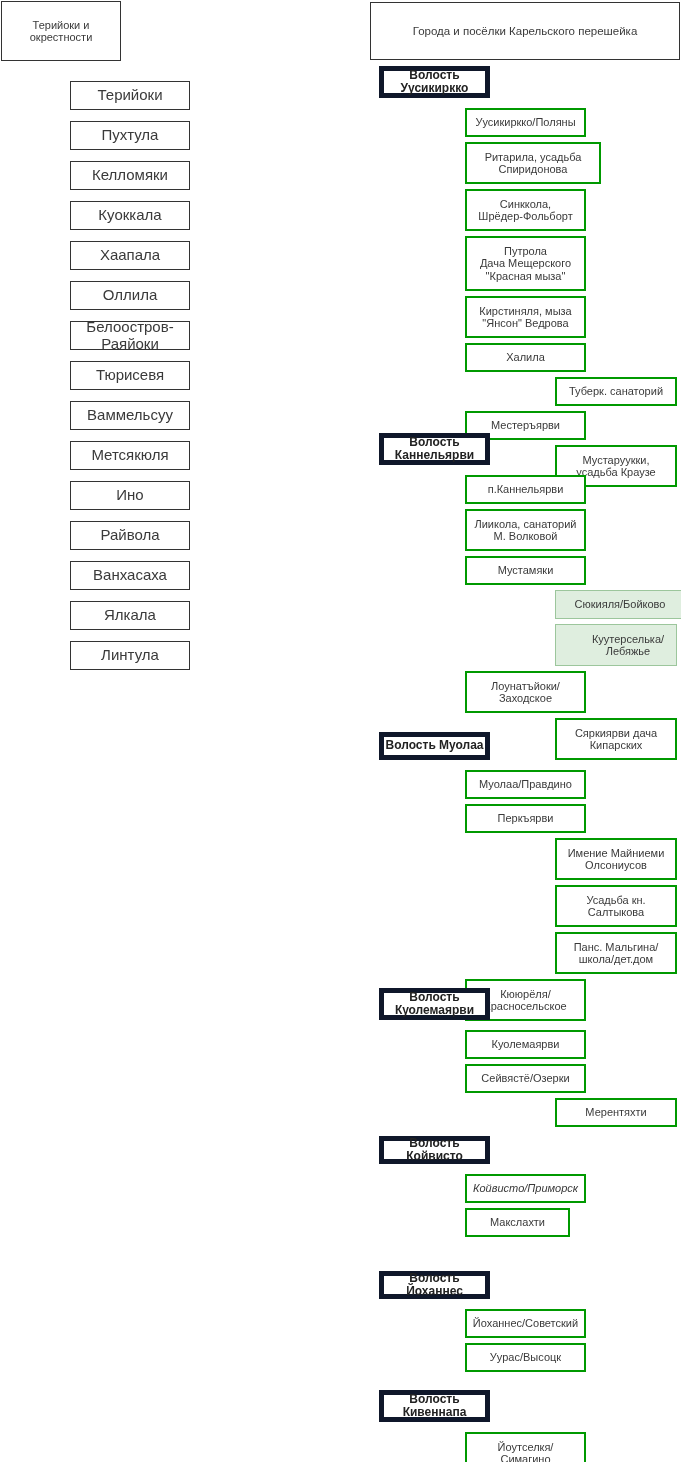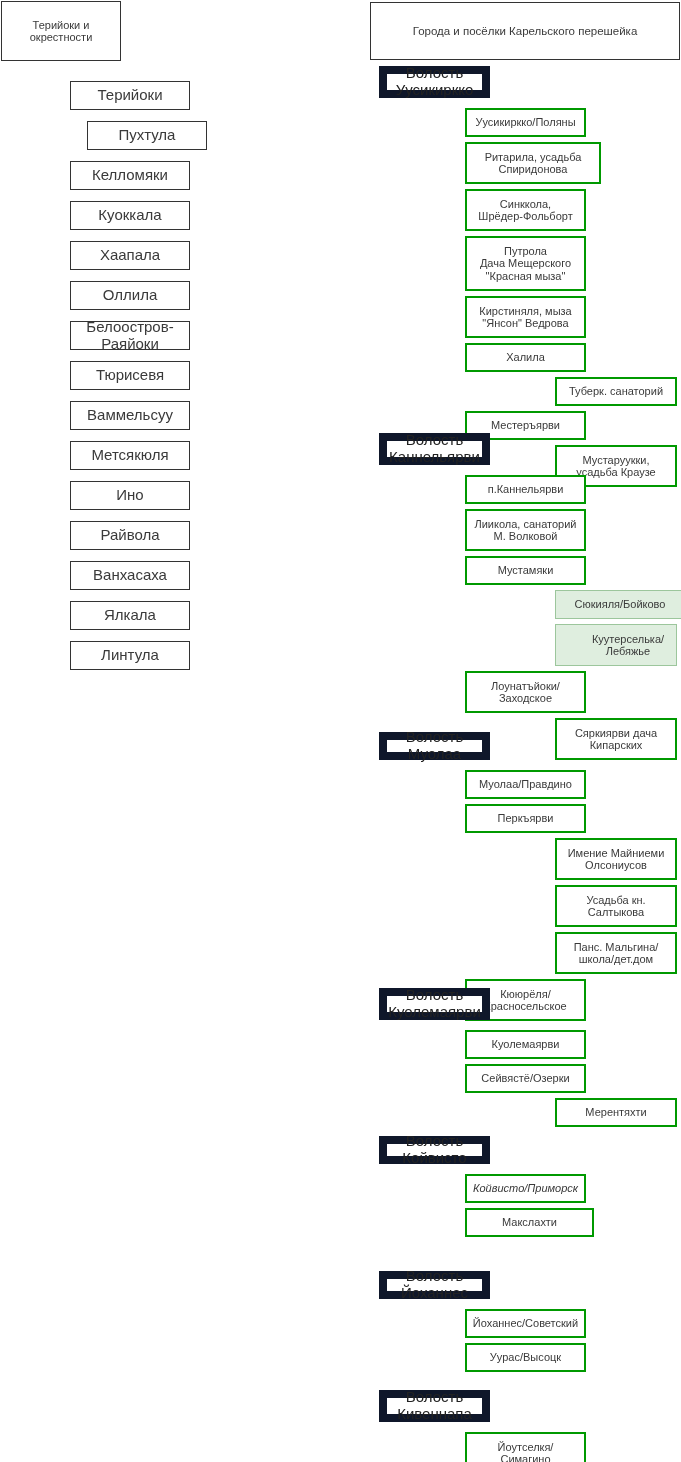--- a/index.html
+++ b/index.html
@@ -47,23 +47,23 @@
 
   
   .node.title-right {
     border: 1px solid #333333;
     font-size: 11.5px;
     color: #3a3a3a;
   }
 
   
   .node.volost {
-    border: 8px solid #0f172a;
-    font-size: 15px;
-    font-weight: normal;
+    border: 5px solid #0f172a;
+    font-size: 12px;
+    font-weight: bold;
     color: #222222;
   }
 
   
   .node.place {
     border: 2px solid #009900;
     font-size: 11px;
     color: #3a3a3a;
   }
 
@@ -75,21 +75,21 @@
 </style>
 </head>
 <body>
 
 <div id="canvas">
 
   <div id="left-column">
       <div class="node title-left" style="left: 1px; top: 1px; width: 120px; height: 60px;">Терийоки и
 окрестности</div>
       <div class="node plain" style="left: 70px; top: 81px; width: 120px; height: 29px;">Терийоки</div>
-      <div class="node plain" style="left: 87px; top: 121px; width: 120px; height: 29px;">Пухтула</div>
+      <div class="node plain" style="left: 70px; top: 121px; width: 120px; height: 29px;">Пухтула</div>
       <div class="node plain" style="left: 70px; top: 161px; width: 120px; height: 29px;">Келломяки</div>
       <div class="node plain" style="left: 70px; top: 201px; width: 120px; height: 29px;">Куоккала</div>
       <div class="node plain" style="left: 70px; top: 241px; width: 120px; height: 29px;">Хаапала</div>
       <div class="node plain" style="left: 70px; top: 281px; width: 120px; height: 29px;">Оллила</div>
       <div class="node plain" style="left: 70px; top: 321px; width: 120px; height: 29px;">Белоостров-Раяйоки</div>
       <div class="node plain" style="left: 70px; top: 361px; width: 120px; height: 29px;">Тюрисевя</div>
       <div class="node plain" style="left: 70px; top: 401px; width: 120px; height: 29px;">Ваммельсуу</div>
       <div class="node plain" style="left: 70px; top: 441px; width: 120px; height: 29px;">Метсякюля</div>
       <div class="node plain" style="left: 70px; top: 481px; width: 120px; height: 29px;">Ино</div>
       <div class="node plain" style="left: 70px; top: 521px; width: 120px; height: 29px;">Райвола</div>
@@ -141,21 +141,21 @@
 школа/дет.дом</div>
       <div class="node place" style="left: 465px; top: 979px; width: 121px; height: 42px;">Кююрёля/
 Красносельское</div>
       <div class="node volost" style="left: 379px; top: 988px; width: 111px; height: 32px;">Волость
 Куолемаярви</div>
       <div class="node place" style="left: 465px; top: 1030px; width: 121px; height: 29px;">Куолемаярви</div>
       <div class="node place" style="left: 465px; top: 1064px; width: 121px; height: 29px;">Сейвястё/Озерки</div>
       <div class="node place" style="left: 555px; top: 1098px; width: 122px; height: 29px;">Мерентяхти</div>
       <div class="node volost" style="left: 379px; top: 1136px; width: 111px; height: 28px;">Волость Койвисто</div>
       <div class="node place" style="left: 465px; top: 1174px; width: 121px; height: 29px; font-style: italic;">Койвисто/Приморск</div>
-      <div class="node place" style="left: 465px; top: 1208px; width: 129px; height: 29px;">Макслахти</div>
+      <div class="node place" style="left: 465px; top: 1208px; width: 105px; height: 29px;">Макслахти</div>
       <div class="node volost" style="left: 379px; top: 1271px; width: 111px; height: 28px;">Волость Йоханнес</div>
       <div class="node place" style="left: 465px; top: 1309px; width: 121px; height: 29px;">Йоханнес/Советский</div>
       <div class="node place" style="left: 465px; top: 1343px; width: 121px; height: 29px;">Уурас/Высоцк</div>
       <div class="node volost" style="left: 379px; top: 1390px; width: 111px; height: 32px;">Волость
 Кивеннапа</div>
       <div class="node place" style="left: 465px; top: 1432px; width: 121px; height: 42px;">Йоутселкя/
 Симагино</div>
     </div>
 
 </div>

